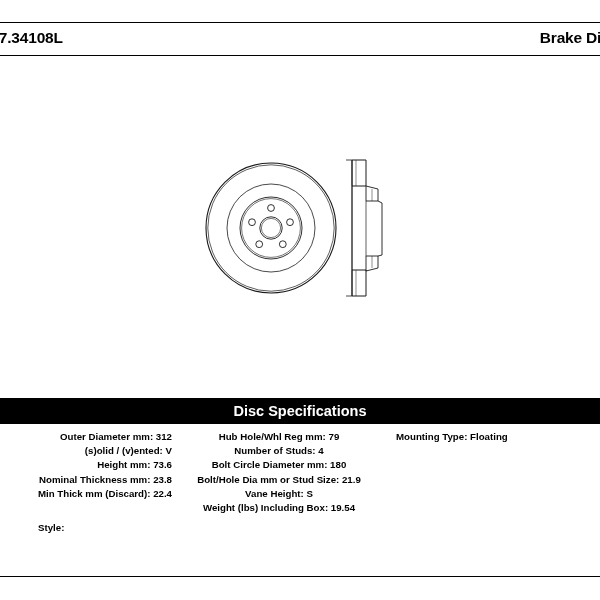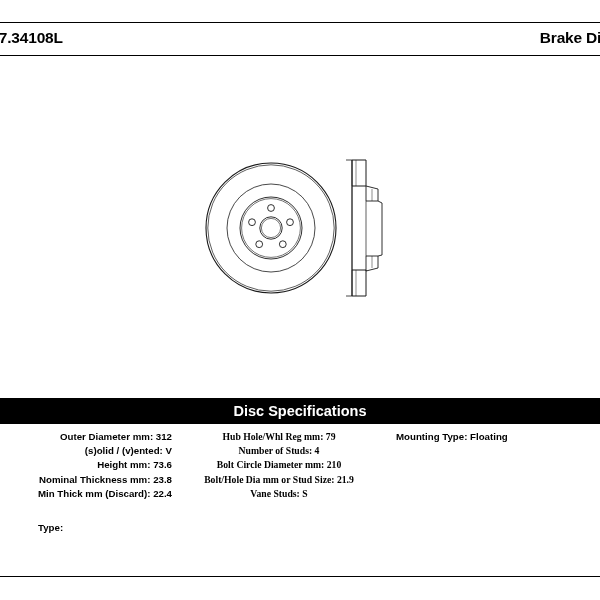--- a/index.html
+++ b/index.html
@@ -93,21 +93,20 @@
     top: 0;
     width: 186px;
     text-align: right;
   }
   .col-mid {
     position: absolute;
     left: 186px;
     top: 0;
     width: 186px;
     text-align: center;
-    font-family: Liberation Serif, serif;
   }
   .col-right {
     position: absolute;
     left: 396px;
     top: 0;
     width: 230px;
     text-align: left;
   }
   .spec-line {
     font-size: 9.7px;
@@ -197,25 +196,26 @@
     <div class="col-left">
       <div class="spec-line">Outer Diameter mm: 312</div>
       <div class="spec-line">(s)olid / (v)ented: V</div>
       <div class="spec-line">Height mm: 73.6</div>
       <div class="spec-line">Nominal Thickness mm: 23.8</div>
       <div class="spec-line">Min Thick mm (Discard): 22.4</div>
     </div>
     <div class="col-mid">
       <div class="spec-line">Hub Hole/Whl Reg mm: 79</div>
       <div class="spec-line">Number of Studs: 4</div>
-      <div class="spec-line">Bolt Circle Diameter mm: 210</div>
+      <div class="spec-line">Bolt Circle Diameter mm: 180</div>
       <div class="spec-line">Bolt/Hole Dia mm or Stud Size: 21.9</div>
-      <div class="spec-line">Vane Studs: S</div>
+      <div class="spec-line">Vane Height: S</div>
+      <div class="spec-line">Weight (lbs) Including Box: 19.54</div>
     </div>
     <div class="col-right">
       <div class="spec-line">Mounting Type: Floating</div>
     </div>
   </div>
 
-  <div class="note">Type:</div>
+  <div class="note">Style:</div>
 
   <div class="bottom-rule"></div>
 </div>
 
 </body></html>

